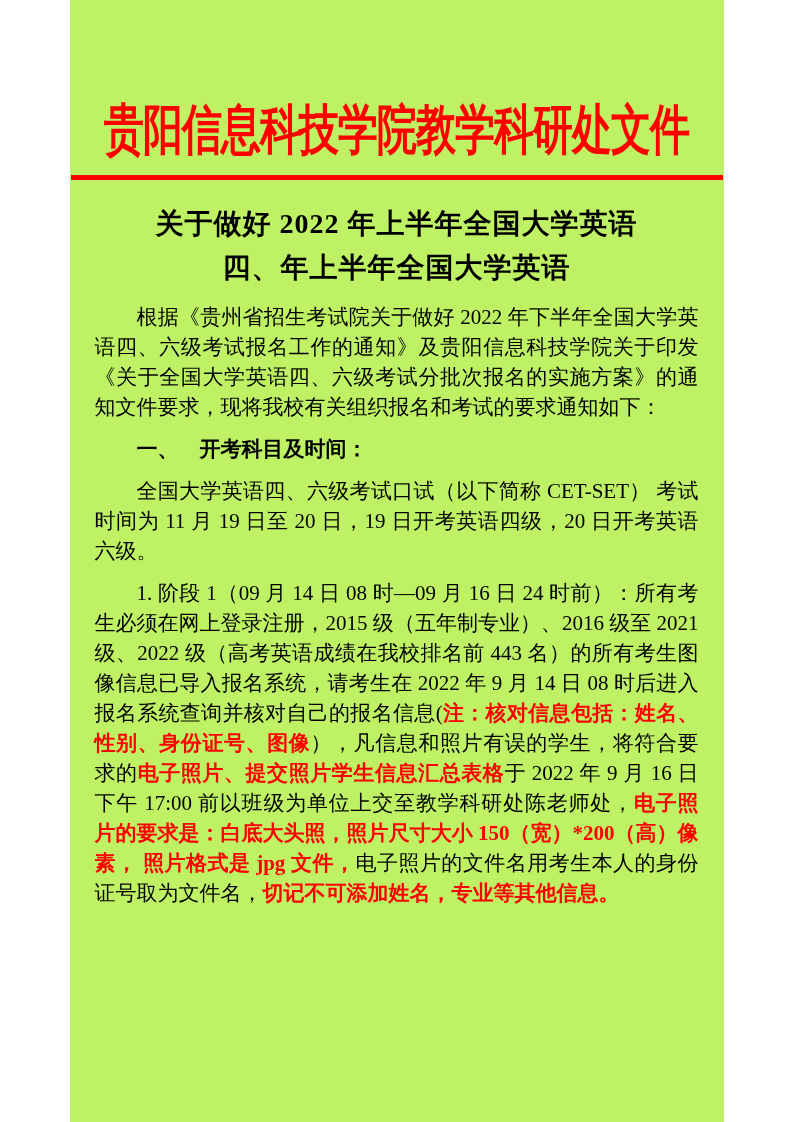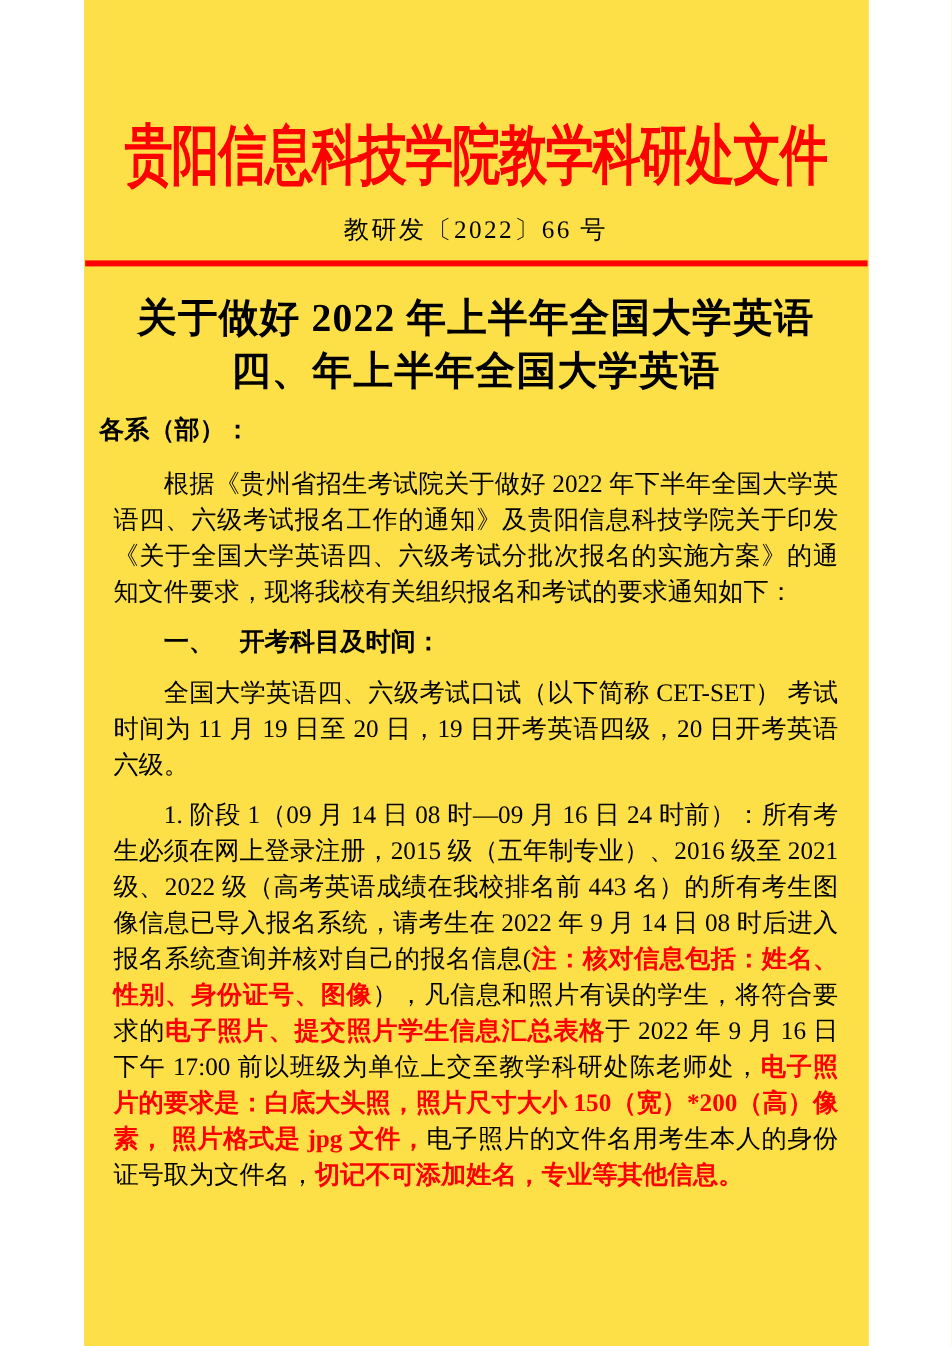--- a/index.html
+++ b/index.html
@@ -1,17 +1,17 @@
 <!DOCTYPE html>
 <html><head>
 <meta charset="utf-8">
 <style>
   html,body{margin:0;padding:0;background:#ffffff;}
   .page{
-    width:654px;height:1122px;margin:0 auto;background:#fde047;
+    width:654px;height:1122px;margin:0 auto;background:#bef264;
     position:relative;overflow:hidden;
     font-family:"Liberation Serif","DejaVu Serif",serif;
     color:#000;
   }
   .agency-title{
     margin:98px 0 0 0;text-align:center;
     font-size:40px;line-height:64px;font-weight:bold;
     color:#fe0000;white-space:nowrap;
     transform:scaleY(1.35);transform-origin:center center;
     font-family:"Liberation Serif","DejaVu Serif",serif;
@@ -21,21 +21,21 @@
     margin-top:16px;text-align:center;
     font-size:21px;line-height:26px;letter-spacing:2px;
     font-family:"Liberation Serif","DejaVu Serif",serif;
   }
   .red-rule{
     width:652px;height:5px;background:#fe0000;
     margin:13px auto 0 auto;
   }
   .doc-title{
     margin-top:22px;text-align:center;
-    font-size:33px;line-height:44px;font-weight:bold;
+    font-size:28px;line-height:44px;font-weight:bold;
     letter-spacing:1px;
   }
   .content{
     width:628px;margin:10px auto 0 auto;
   }
   .salutation{
     font-size:21px;line-height:34px;font-weight:bold;
     font-family:"Liberation Sans","DejaVu Sans",sans-serif;
   }
   .content p{
@@ -52,31 +52,29 @@
   }
   .seg-red{color:#fe0000;font-weight:bold;}
 </style>
 </head>
 <body>
 
 <div class="page">
 
   <div class="agency-title">贵阳信息科技学院教学科研处文件</div>
 
-  <div class="doc-number">教研发〔2022〕66 号</div>
 
   <div class="red-rule"></div>
 
   <div class="doc-title">
     <div>关于做好 2022 年上半年全国大学英语</div>
     <div>四、年上半年全国大学英语</div>
   </div>
 
   <div class="content">
-    <div class="salutation">各系（部）：</div>
     <div id="body-paragraphs">
         <p class=" kai"><span>根据《贵州省招生考试院关于做好 2022 年下半年全国大学英语四、六级考试报名工作的通知》及贵阳信息科技学院关于印发《关于全国大学英语四、六级考试分批次报名的实施方案》的通知文件要求，现将我校有关组织报名和考试的要求通知如下：</span></p>
         <p class="heading"><span>一、　开考科目及时间：</span></p>
         <p class=""><span>全国大学英语四、六级考试口试（以下简称 CET-SET） 考试时间为 11 月 19 日至 20 日，19 日开考英语四级，20 日开考英语六级。</span></p>
         <p class=""><span>1. 阶段 1（09 月 14 日 08 时—09 月 16 日 24 时前）：所有考生必须在网上登录注册，2015 级（五年制专业）、2016 级至 2021 级、2022 级（高考英语成绩在我校排名前 443 名）的所有考生图像信息已导入报名系统，请考生在 2022 年 9 月 14 日 08 时后进入报名系统查询并核对自己的报名信息(</span><span class="seg-red">注：核对信息包括：姓名、性别、身份证号、图像</span><span>），凡信息和照片有误的学生，将符合要求的</span><span class="seg-red">电子照片、提交照片学生信息汇总表格</span><span>于 2022 年 9 月 16 日下午 17:00 前以班级为单位上交至教学科研处陈老师处，</span><span class="seg-red">电子照片的要求是：白底大头照，照片尺寸大小 150（宽）*200（高）像素， 照片格式是 jpg 文件，</span><span>电子照片的文件名用考生本人的身份证号取为文件名，</span><span class="seg-red">切记不可添加姓名，专业等其他信息。</span></p>
       </div>
   </div>
 
 </div>
 

